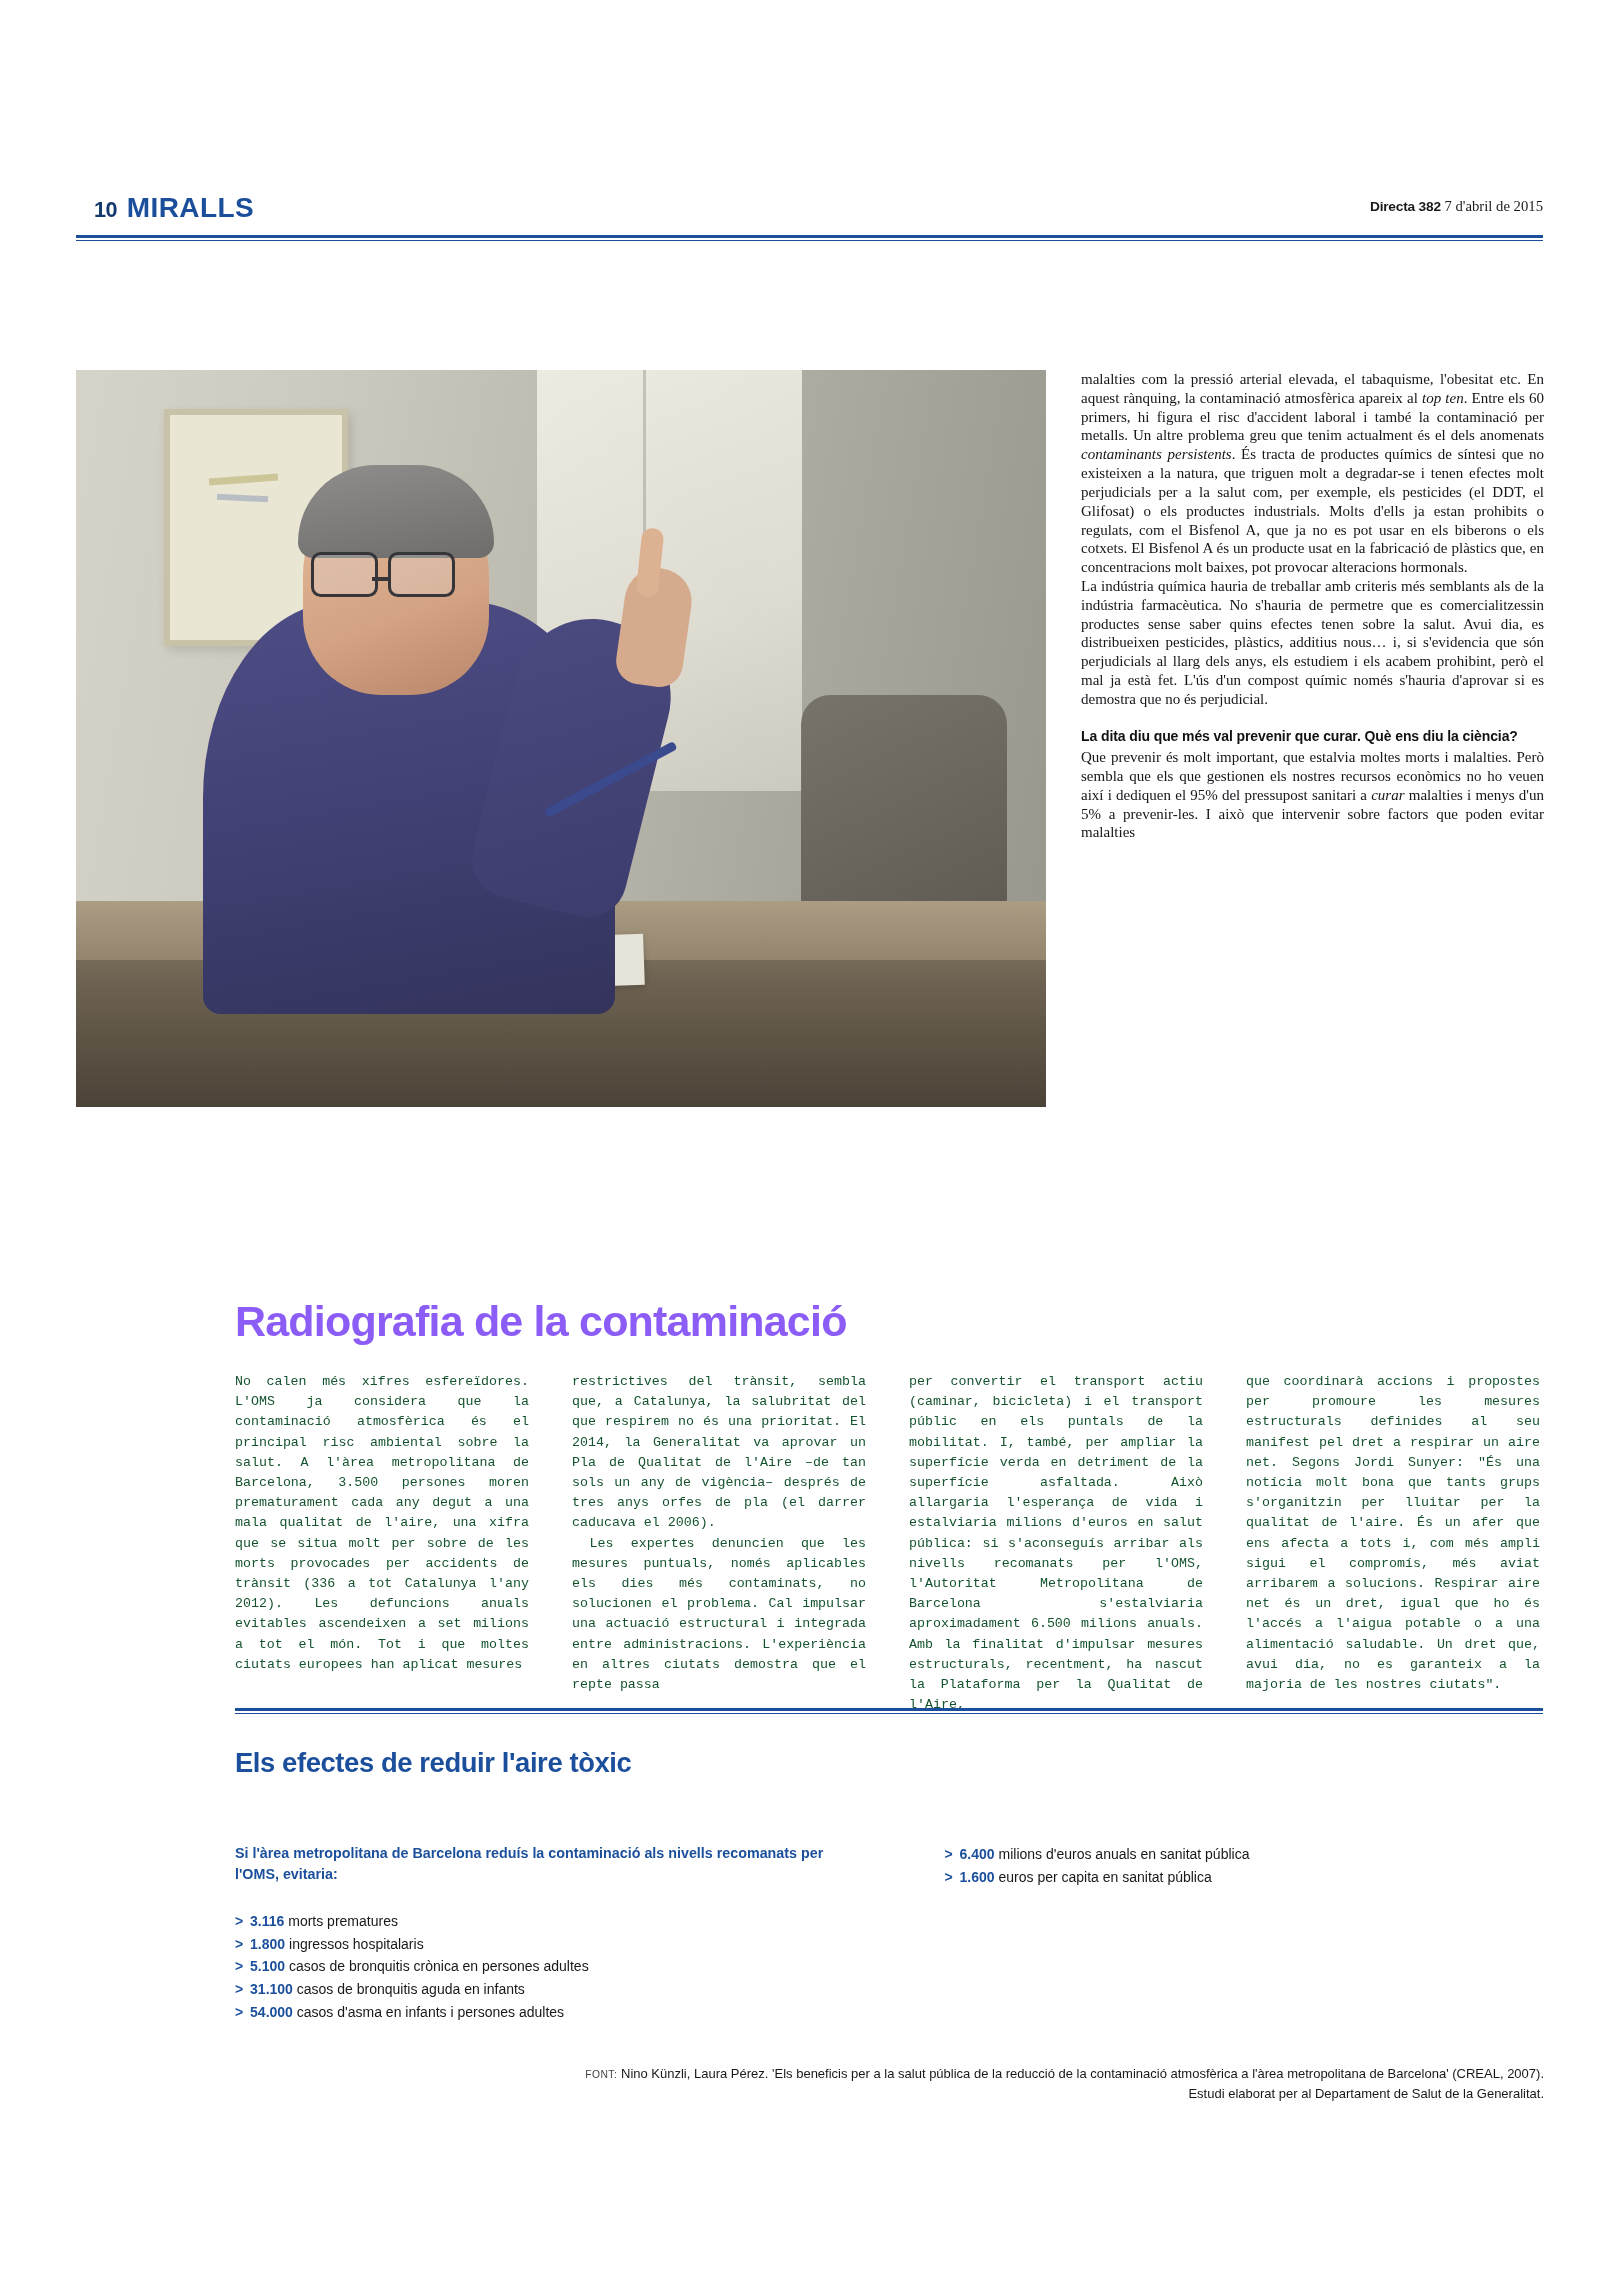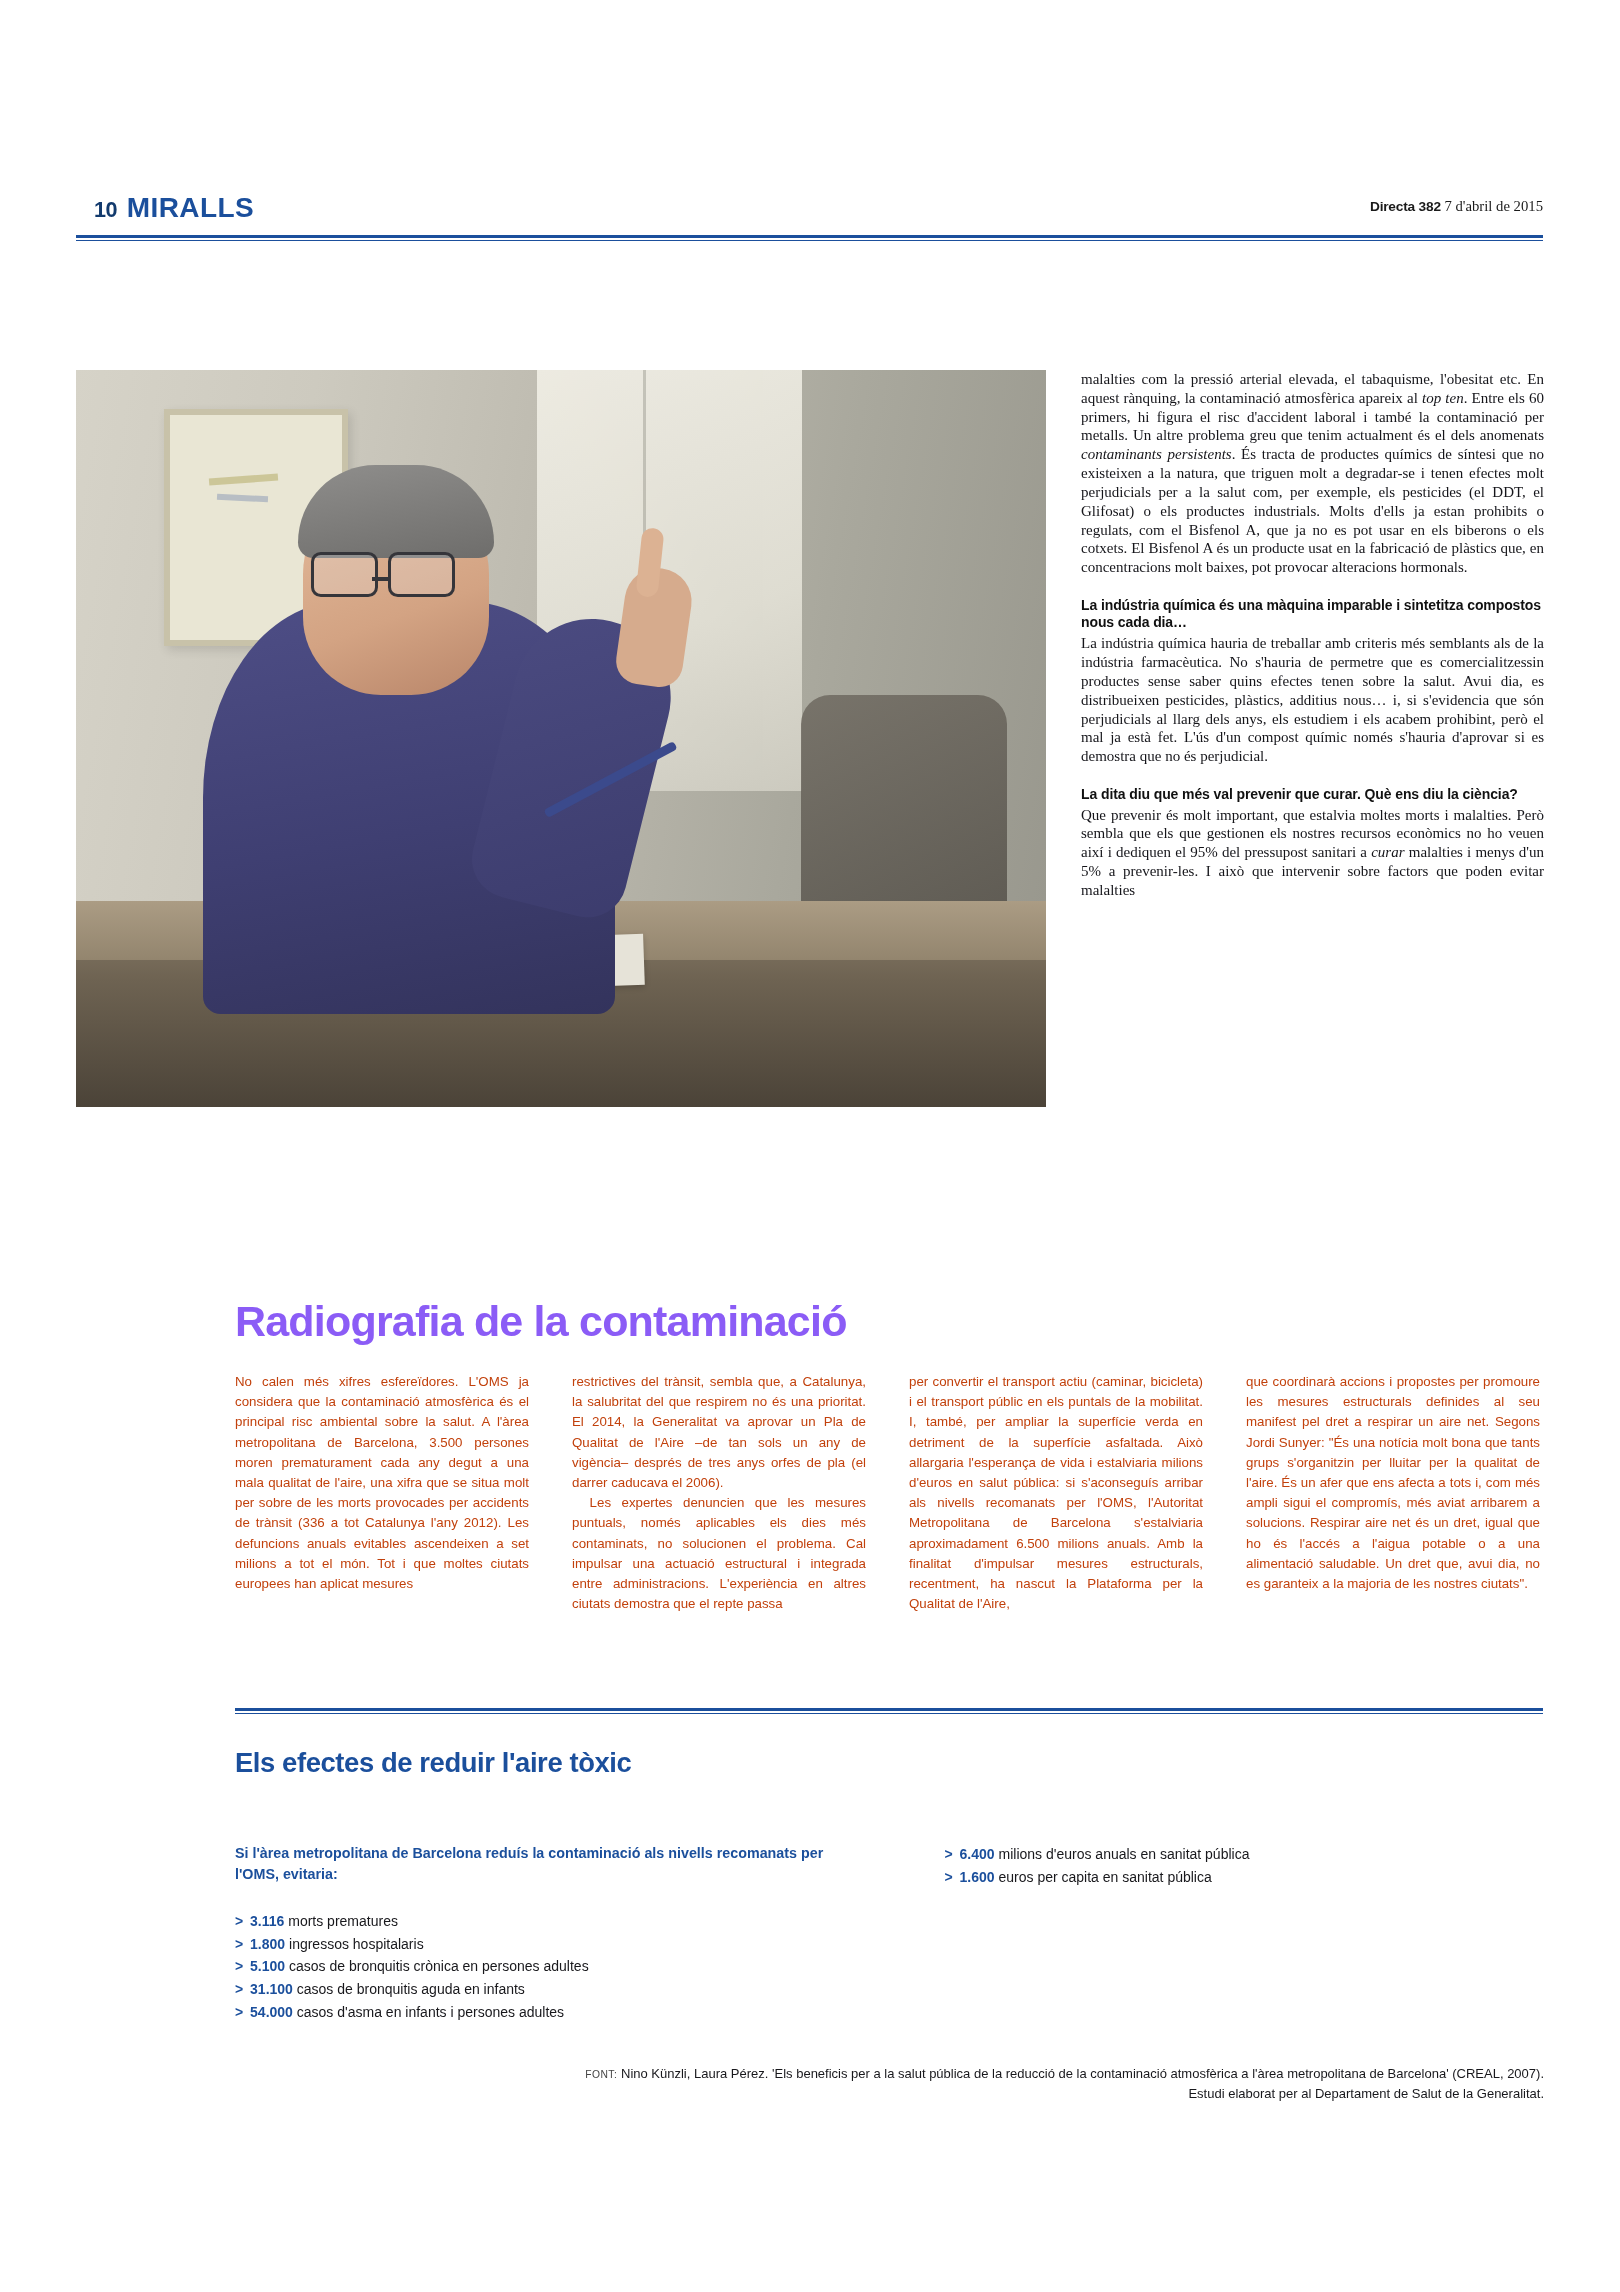--- a/index.html
+++ b/index.html
@@ -230,25 +230,25 @@
   .body-cols {
     position: absolute;
     left: 235px;
     top: 1372px;
     width: 1308px;
     display: flex;
     gap: 43px;
   }
   .bcol {
     width: 294px;
-    font-family: Liberation Sans, sans-serif;
+    font-family: Liberation Mono, monospace;
     font-size: 13.3px;
     line-height: 1.52;
     text-align: justify;
-    color: #c2410c;
+    color: #14532d;
   }
   .bcol p { margin: 0; }
   .bcol p + p { text-indent: 17.6px; }
 
   
   .box-rule {
     position: absolute;
     left: 235px;
     top: 1708px;
     width: 1308px;
@@ -361,21 +361,20 @@
     <div class="ph-hair"></div>
     <div class="ph-glass-l"></div>
     <div class="ph-glass-r"></div>
     <div class="ph-glass-bridge"></div>
     <div class="ph-pen"></div>
   </div>
 
   <div class="intro-col">
     <p>malalties com la pressió arterial elevada, el tabaquisme, l'obesitat etc. En aquest rànquing, la contaminació atmosfèrica apareix al <em>top ten</em>. Entre els 60 primers, hi figura el risc d'accident laboral i també la contaminació per metalls. Un altre problema greu que tenim actualment és el dels anomenats <em>contaminants persistents</em>. És tracta de productes químics de síntesi que no existeixen a la natura, que triguen molt a degradar-se i tenen efectes molt perjudicials per a la salut com, per exemple, els pesticides (el DDT, el Glifosat) o els productes industrials. Molts d'ells ja estan prohibits o regulats, com el Bisfenol A, que ja no es pot usar en els biberons o els cotxets. El Bisfenol A és un producte usat en la fabricació de plàstics que, en concentracions molt baixes, pot provocar alteracions hormonals.</p>
 
-    <div class="qhead">La indústria química és una màquina imparable i sintetitza compostos nous cada dia…</div>
     <p>La indústria química hauria de treballar amb criteris més semblants als de la indústria farmacèutica. No s'hauria de permetre que es comercialitzessin productes sense saber quins efectes tenen sobre la salut. Avui dia, es distribueixen pesticides, plàstics, additius nous… i, si s'evidencia que són perjudicials al llarg dels anys, els estudiem i els acabem prohibint, però el mal ja està fet. L'ús d'un compost químic només s'hauria d'aprovar si es demostra que no és perjudicial.</p>
 
     <div class="qhead">La dita diu que més val prevenir que curar. Què ens diu la ciència?</div>
     <p>Que prevenir és molt important, que estalvia moltes morts i malalties. Però sembla que els que gestionen els nostres recursos econòmics no ho veuen així i dediquen el 95% del pressupost sanitari a <em>curar</em> malalties i menys d'un 5% a prevenir-les. I això que intervenir sobre factors que poden evitar malalties</p>
   </div>
 
   <div class="article-title">Radiografia de la contaminació</div>
 
   <div class="body-cols">
     <div class="bcol">

